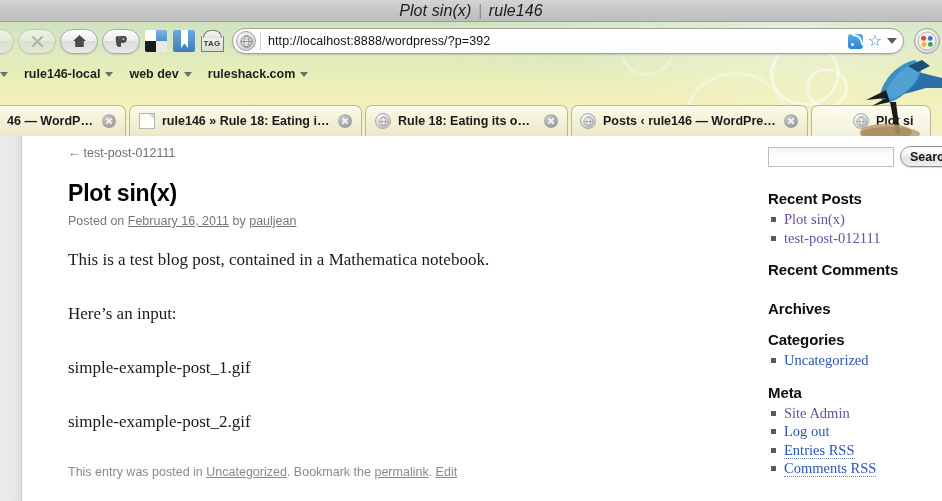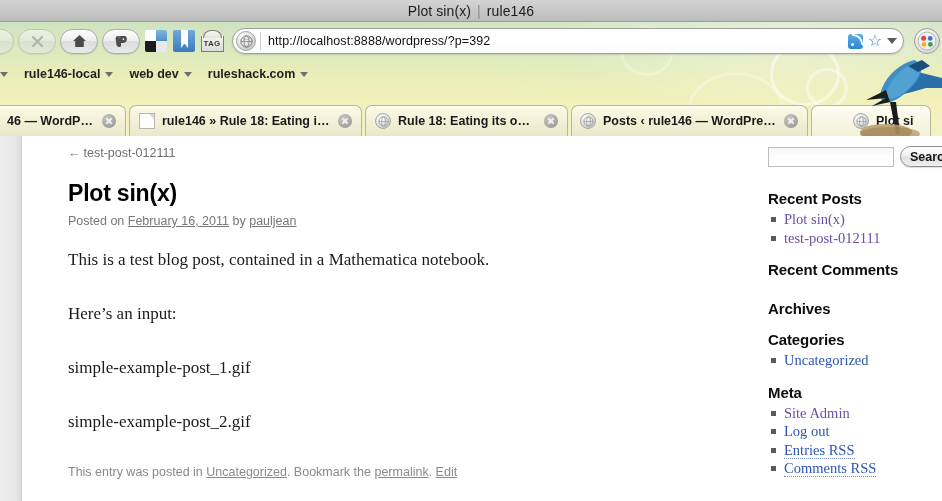--- a/index.html
+++ b/index.html
@@ -11,22 +11,23 @@
   }
 
   
   .titlebar {
     position: absolute; left: 0; top: 0; width: 942px; height: 22px;
     background: linear-gradient(180deg,#d4d4d4 0%,#c6c6c6 55%,#bdbdbd 100%);
     border-bottom: 1px solid #9a9a9a;
     display: flex; align-items: center; justify-content: center;
   }
   .titlebar-text {
-    font-size: 14px; color: #1c1c1c; letter-spacing: .1px;
+    font-size: 16px; color: #1c1c1c; letter-spacing: .1px;
     white-space: nowrap;
+    font-style: italic;
   }
   .titlebar-text .sep { color: #8d8d8d; padding: 0 2px; }
 
   
   .chrome {
     position: absolute; left: 0; top: 22px; width: 942px; height: 114px;
     background:
       radial-gradient(ellipse 340px 120px at 790px 8px, rgba(255,255,255,.40) 0%, rgba(255,255,255,0) 70%),
       radial-gradient(ellipse 260px 100px at 600px 0px, rgba(214,235,203,.55) 0%, rgba(214,235,203,0) 70%),
       linear-gradient(180deg, #cfe3c1 0%, #dbe8bf 22%, #eaeeb8 48%, #f2f0bb 70%, #f4f2c4 100%);

